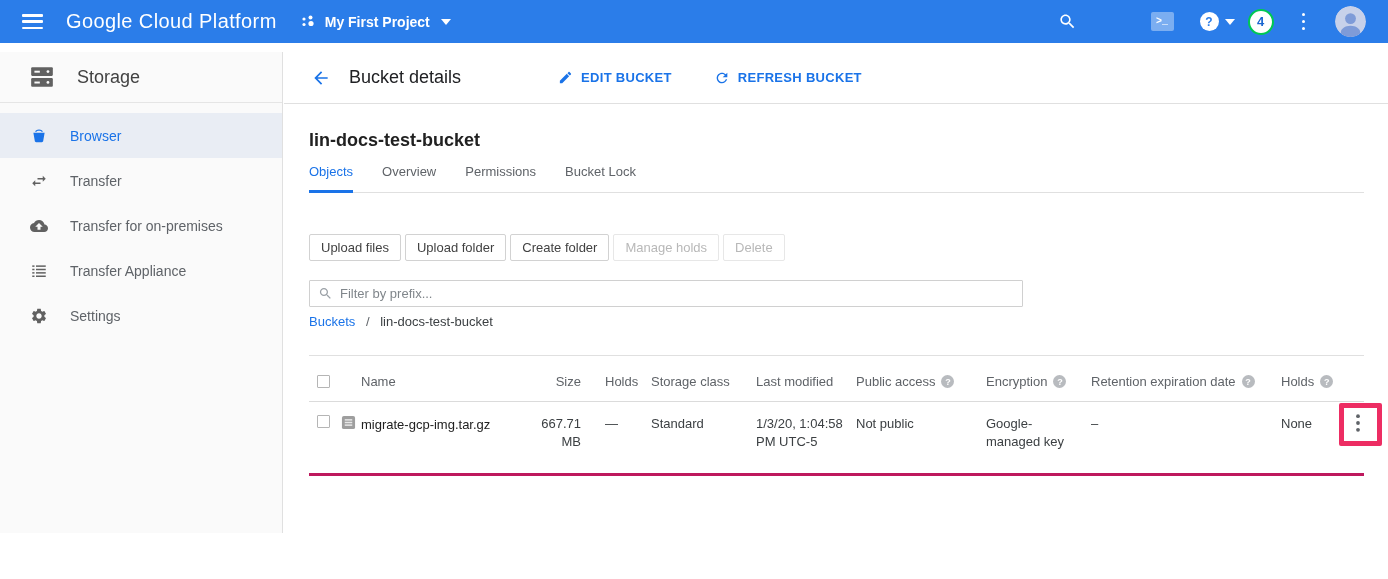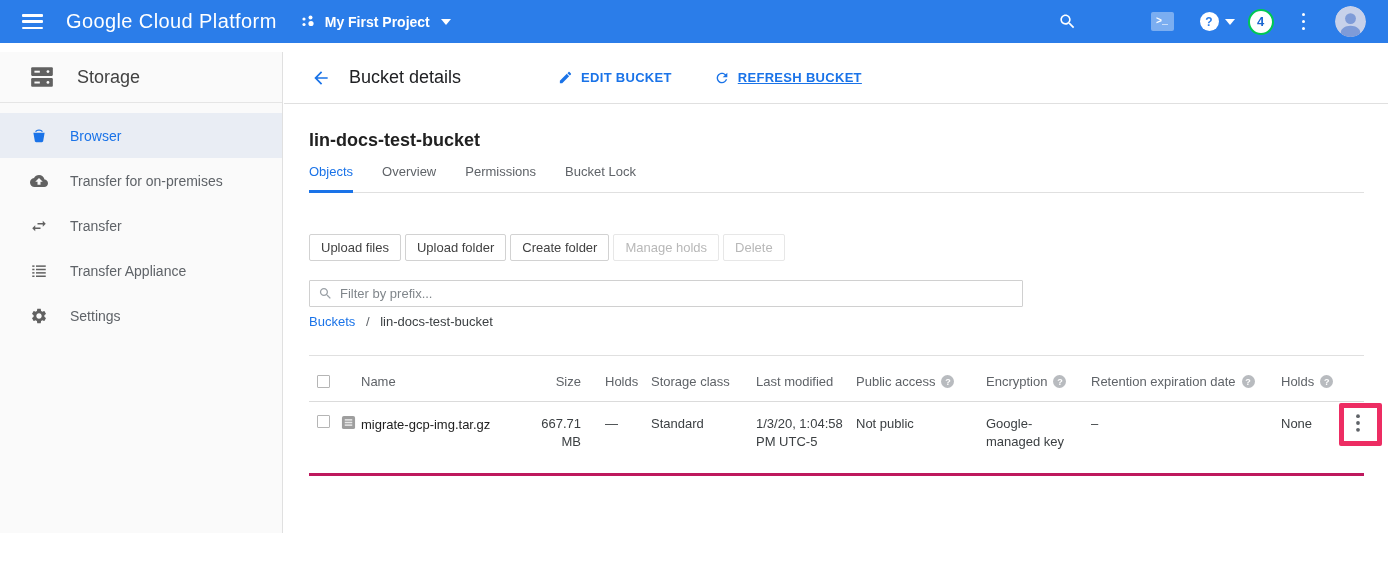--- a/index.html
+++ b/index.html
@@ -52,21 +52,21 @@
   
   .main { position:absolute; left:284px; top:52px; width:1104px; height:527px; background:#fff; }
   .page-header { height:52px; border-bottom:1px solid #e0e0e0; display:flex; align-items:center;
     padding-left:27px; }
   .back-btn { display:inline-flex; cursor:pointer; }
   .page-title { font-size:18px; color:#202124; margin-left:18px; }
   .hdr-action { display:flex; align-items:center; color:#1a73e8; font-size:13px; font-weight:bold;
     letter-spacing:.3px; cursor:pointer; white-space:nowrap; }
   .hdr-action .act-label { margin-left:8px; }
   .act-edit { margin-left:97px; }
-  .act-refresh { margin-left:42px;text-decoration:underline; }
+  .act-refresh { margin-left:42px; }
 
   .content { padding:0 24px 0 25px; }
   .bucket-title { margin-top:26px; font-size:18px; color:#212121; line-height:20px; }
   .tabs { margin-top:10px; border-bottom:1px solid #e0e0e0; display:flex; }
   .tab { font-size:13px; color:#5f6368; padding:4px 0 10px; margin-right:29px; cursor:pointer;
     border-bottom:3px solid transparent; margin-bottom:-1px; line-height:16px; }
   .tab.active { color:#1a73e8; border-bottom-color:#1a73e8; }
 
   .toolbar { margin-top:41px; display:flex; }
   .btn { height:27px; padding:0 11px; background:#fff; border:1px solid #d2d2d2; border-radius:2px;
@@ -181,32 +181,32 @@
         <svg width="18" height="18" viewBox="0 0 24 24" fill="#1a73e8">
           <path d="M12 3.2c-2.9 0-5.2 1.4-5.2 3.2h1.9c0-.7 1.4-1.5 3.3-1.5s3.3.8 3.3 1.5h1.9c0-1.8-2.3-3.2-5.2-3.2z"></path>
           <path d="M4.5 7.5l1.9 11.3c.1.9.9 1.6 1.8 1.6h7.6c.9 0 1.7-.7 1.8-1.6l1.9-11.3H4.5z"></path>
         </svg>
       </span>
       <span class="nav-label">Browser</span>
     </div>
     <div class="nav-item">
       <span class="nav-ico">
         <svg width="18" height="18" viewBox="0 0 24 24" fill="#616161">
+            <path d="M6.99 11L3 15l3.99 4v-3H14v-2H6.99v-3zM21 9l-3.99-4v3H10v2h7.01v3L21 9z"></path>
+          </svg>
+      </span>
+      <span class="nav-label">Transfer</span>
+    </div>
+    <div class="nav-item">
+      <span class="nav-ico">
+        <svg width="18" height="18" viewBox="0 0 24 24" fill="#616161">
             <path d="M19.35 10.04C18.67 6.59 15.64 4 12 4 9.11 4 6.6 5.64 5.35 8.04 2.34 8.36 0 10.91 0 14c0 3.31 2.69 6 6 6h13c2.76 0 5-2.24 5-5 0-2.64-2.05-4.78-4.65-4.96zM14 13v4h-4v-4H7l5-5 5 5h-3z"></path>
           </svg>
       </span>
       <span class="nav-label">Transfer for on-premises</span>
-    </div>
-    <div class="nav-item">
-      <span class="nav-ico">
-        <svg width="18" height="18" viewBox="0 0 24 24" fill="#616161">
-            <path d="M6.99 11L3 15l3.99 4v-3H14v-2H6.99v-3zM21 9l-3.99-4v3H10v2h7.01v3L21 9z"></path>
-          </svg>
-      </span>
-      <span class="nav-label">Transfer</span>
     </div>
     <div class="nav-item">
       <span class="nav-ico">
         <svg width="18" height="18" viewBox="0 0 24 24" fill="#616161">
           <rect x="3" y="4.5" width="3" height="2"></rect>
             <rect x="8" y="4.5" width="13" height="2"></rect>
           <rect x="3" y="9" width="3" height="2"></rect>
             <rect x="8" y="9" width="13" height="2"></rect>
           <rect x="3" y="13.5" width="3" height="2"></rect>
             <rect x="8" y="13.5" width="13" height="2"></rect>

